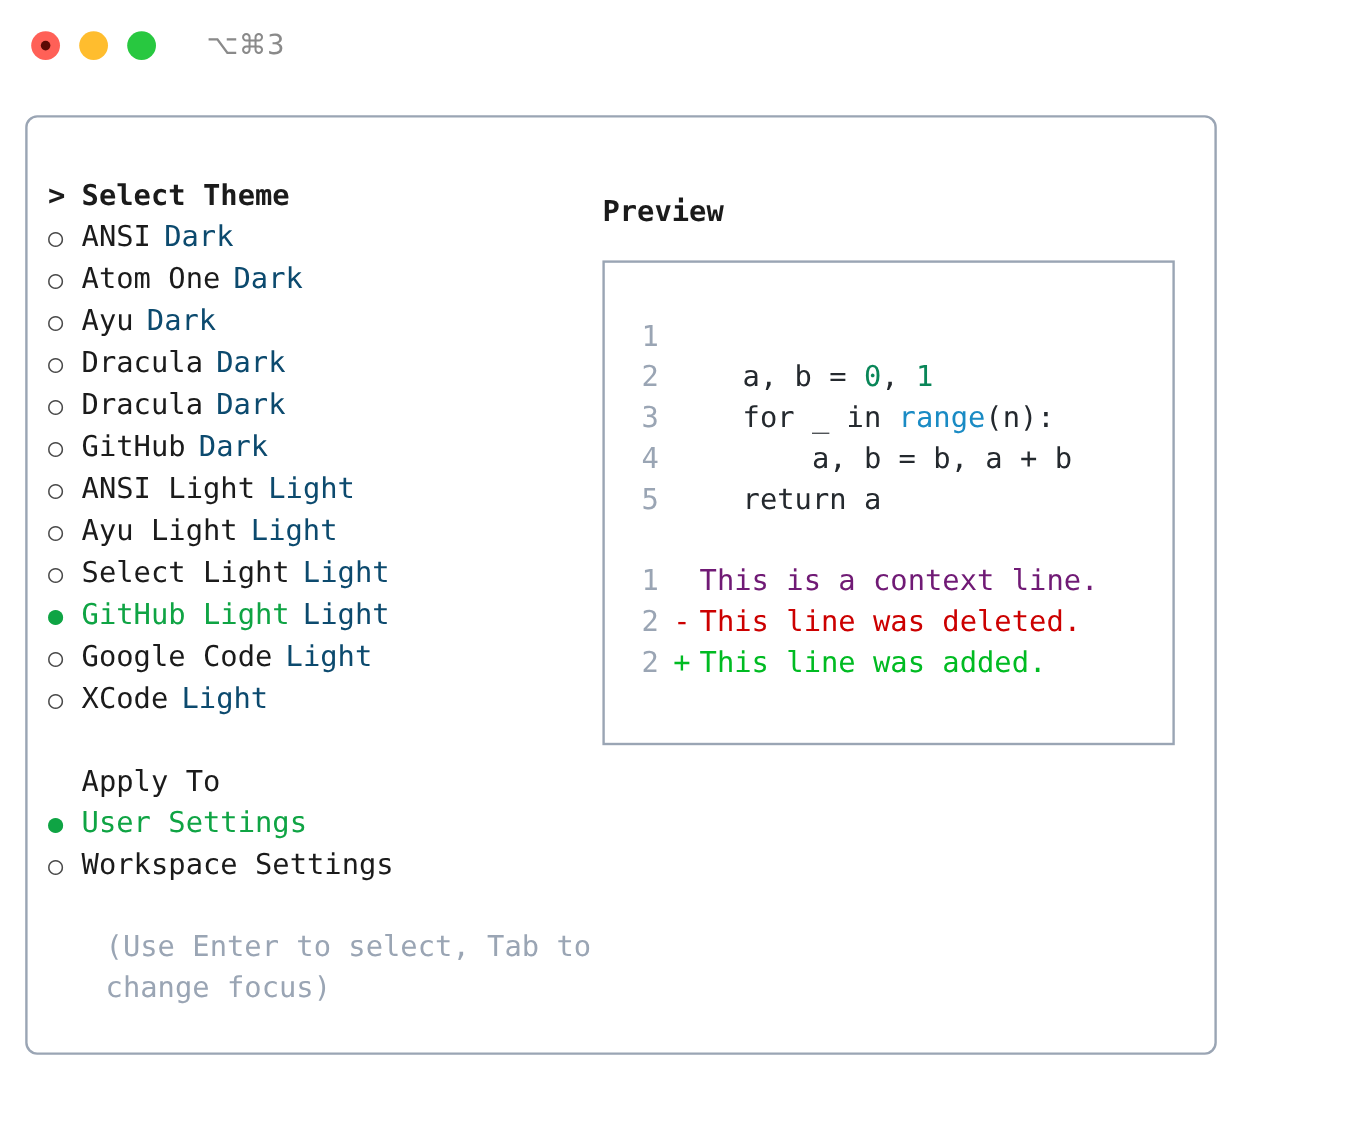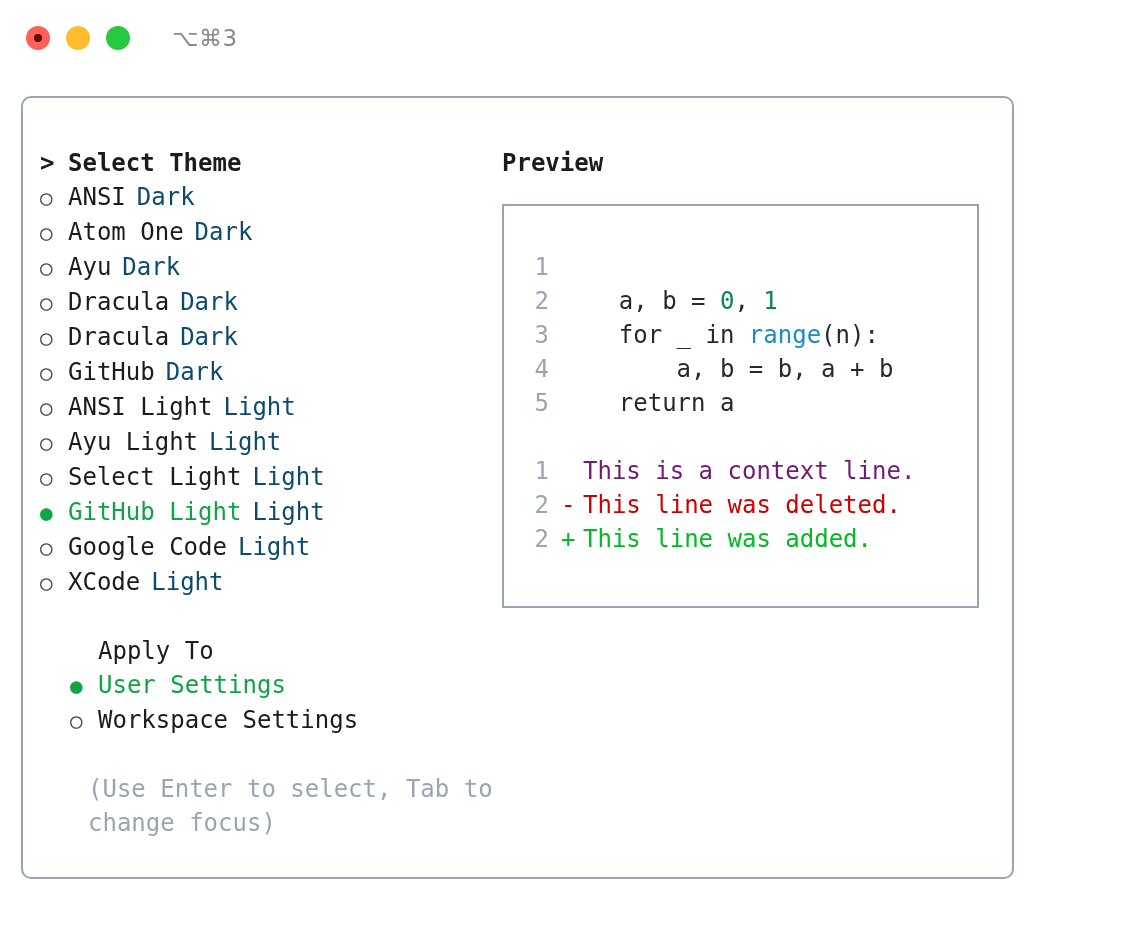--- a/index.html
+++ b/index.html
@@ -122,35 +122,35 @@
     color: #4a4a4a;
   }
   .bullet.selected { color: #0fa444; }
   .option-row.selected .opt-label { color: #0fa444; }
   .opt-label { color: #1b1b1b; }
   .opt-badge {
     color: #0c4a6e;
     margin-left: 11px;
   }
 
-  #apply-section { margin-top: 34px; margin-left: 30px; }
+  #apply-section { margin-top: 34px; }
 
   #hint-text {
     margin-top: 34px;
     font-size: 24px;
     line-height: 34px;
     color: #9aa5b4;
     width: 410px;
     white-space: pre-wrap;
     margin-left: 48px;
   }
 
   
   #preview-column {
-    padding: 48px 0 0 9px;
+    padding: 61px 0 0 9px;
     width: 520px;
   }
   #preview-title {
     font-size: 24px;
     line-height: 34px;
     font-weight: bold;
     color: #1b1b1b;
   }
   #preview-box {
     margin-top: 24px;

